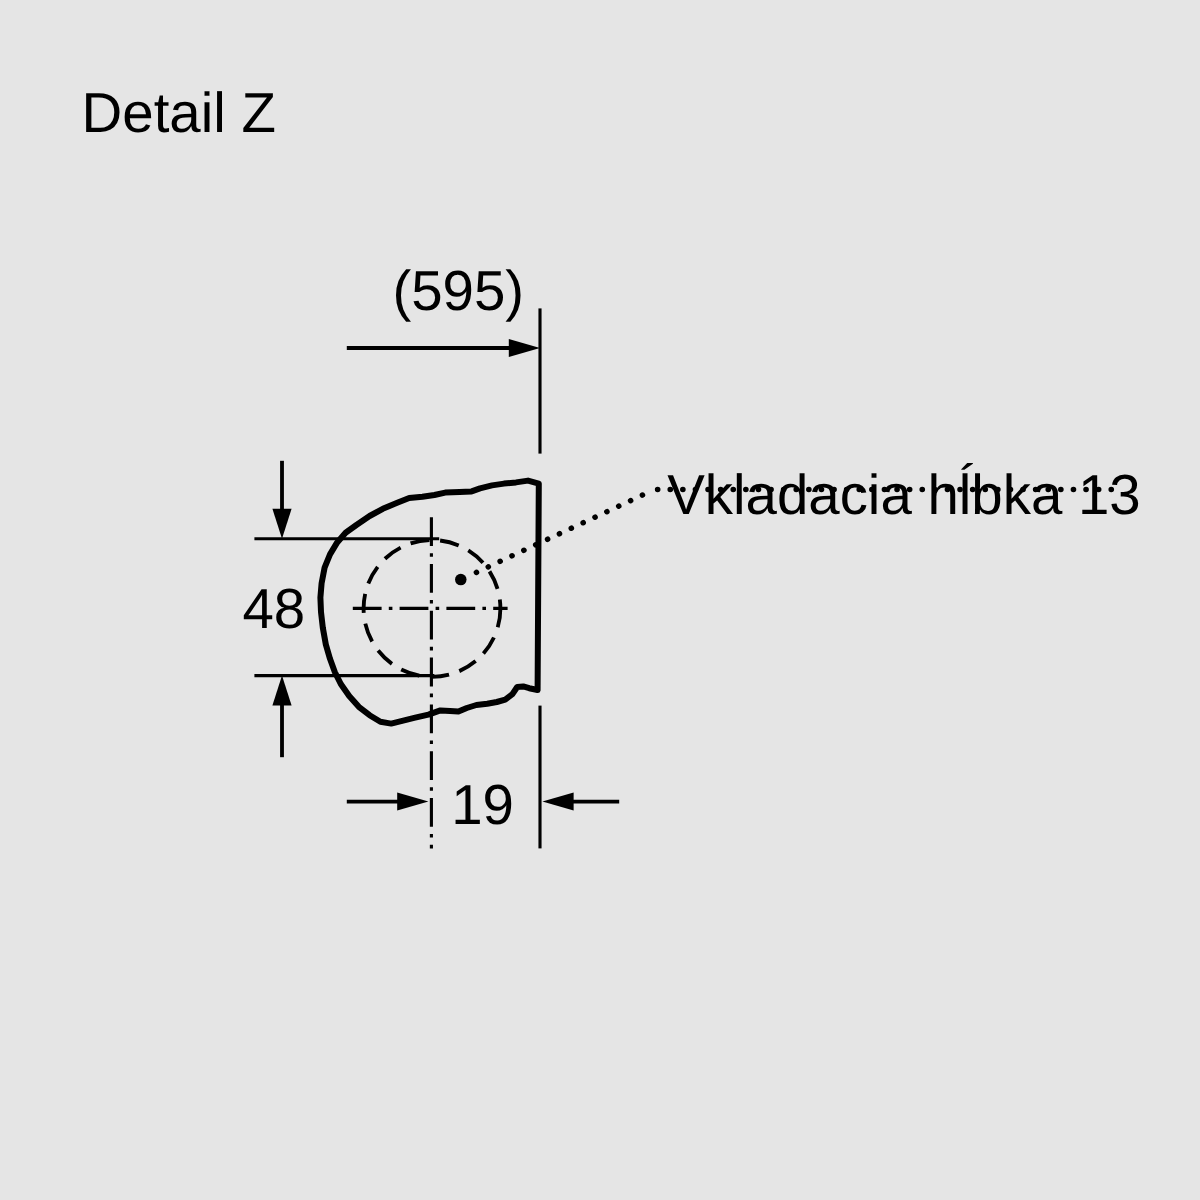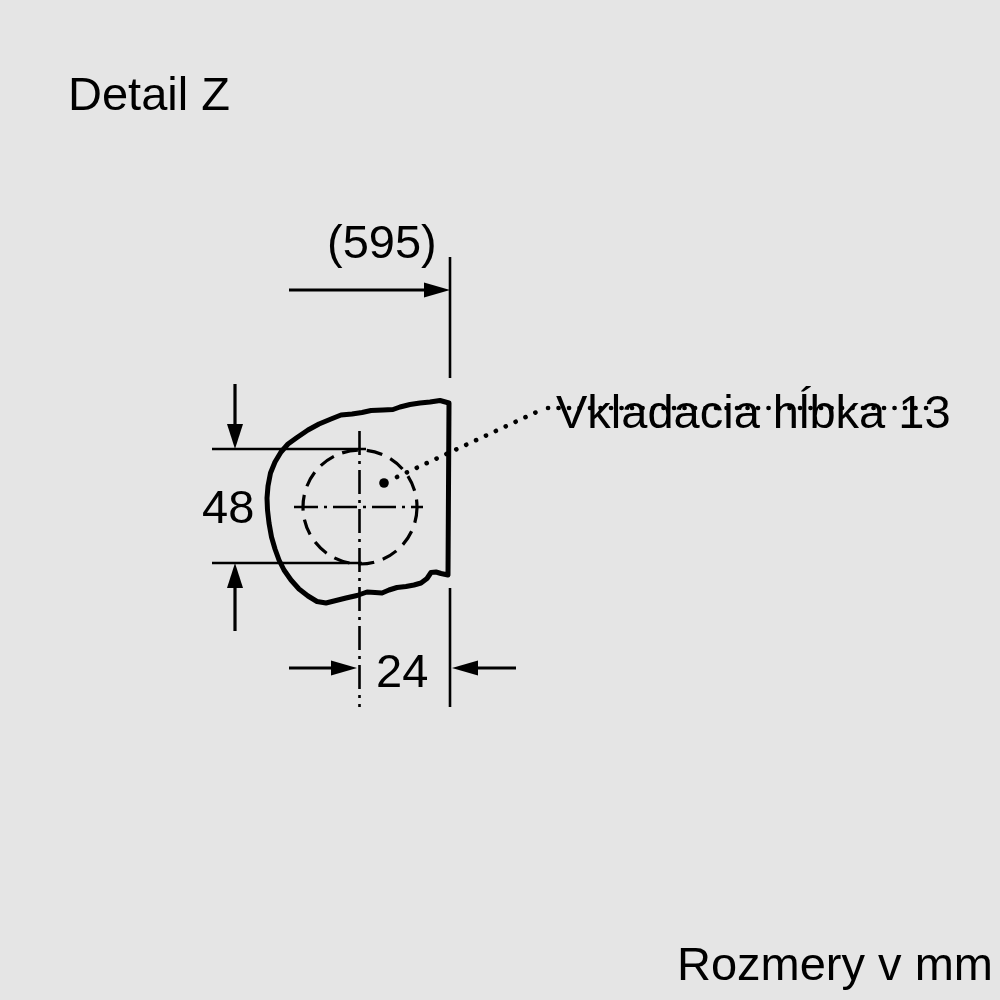--- a/index.html
+++ b/index.html
@@ -88,17 +88,16 @@
     <g>
       <circle class="f" cx="384" cy="483" r="4.8"></circle>
       <line class="s" x1="397" y1="477" x2="542" y2="409.5" stroke-width="4.6" stroke-linecap="round" stroke-dasharray="0.1 10.8"></line>
       <line class="s" x1="548" y1="408" x2="936" y2="408" stroke-width="4.6" stroke-linecap="round" stroke-dasharray="0.1 10.4"></line>
     </g>
   </svg>
 
   <div class="lbl title">Detail Z</div>
   <div class="lbl dim595">(595)</div>
   <div class="lbl dim35">48</div>
-  <div class="lbl dim24">24</div>
+  <div class="lbl dim24">19</div>
   <div class="lbl annot">Vkladacia hĺbka 13</div>
-  <div class="lbl footer">Rozmery v mm</div>
 
 </div>
 
 </body></html>

